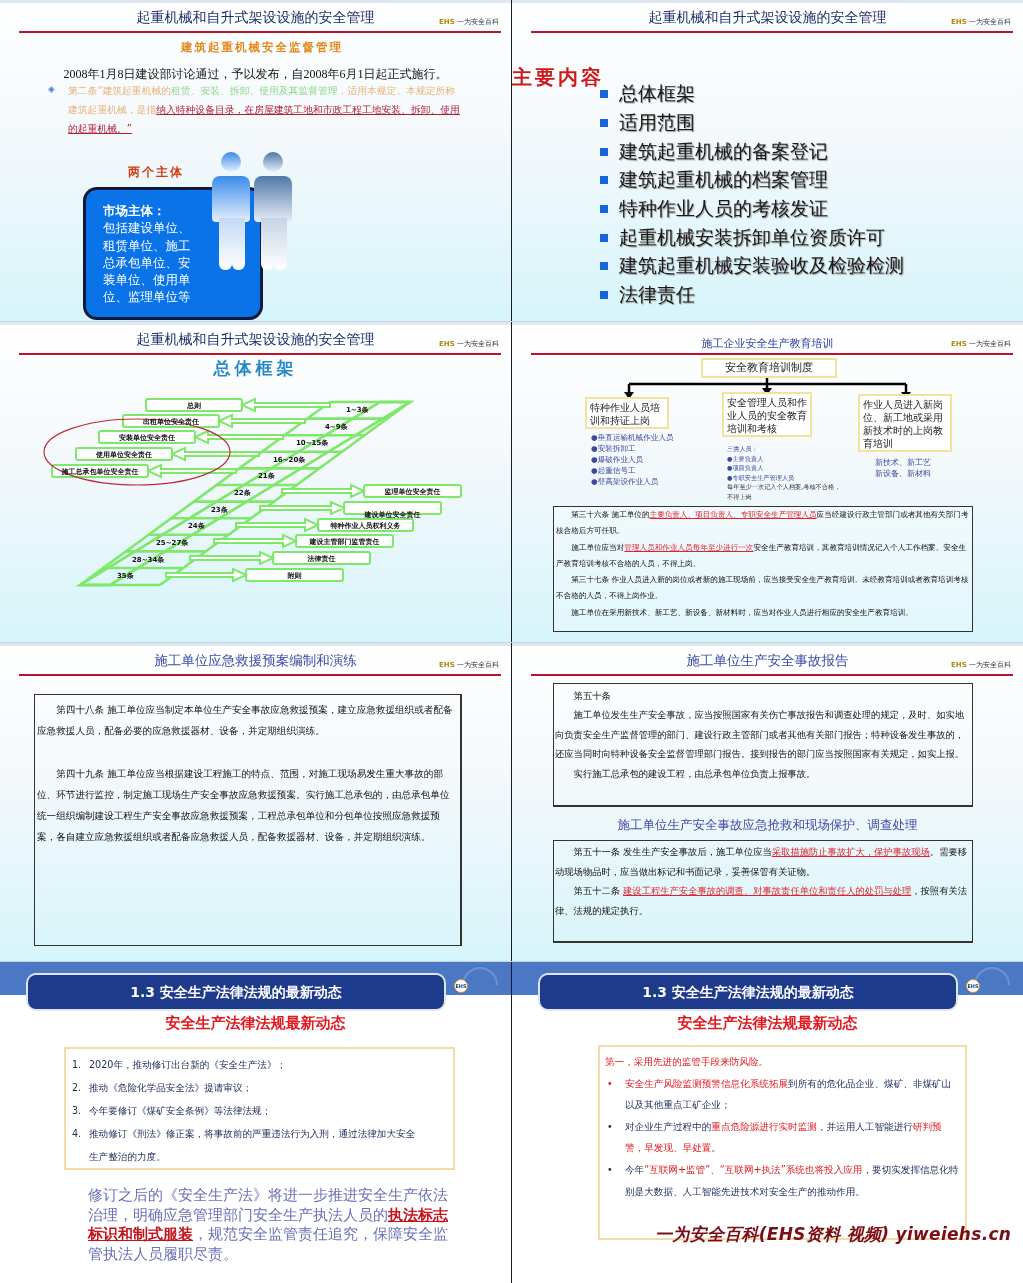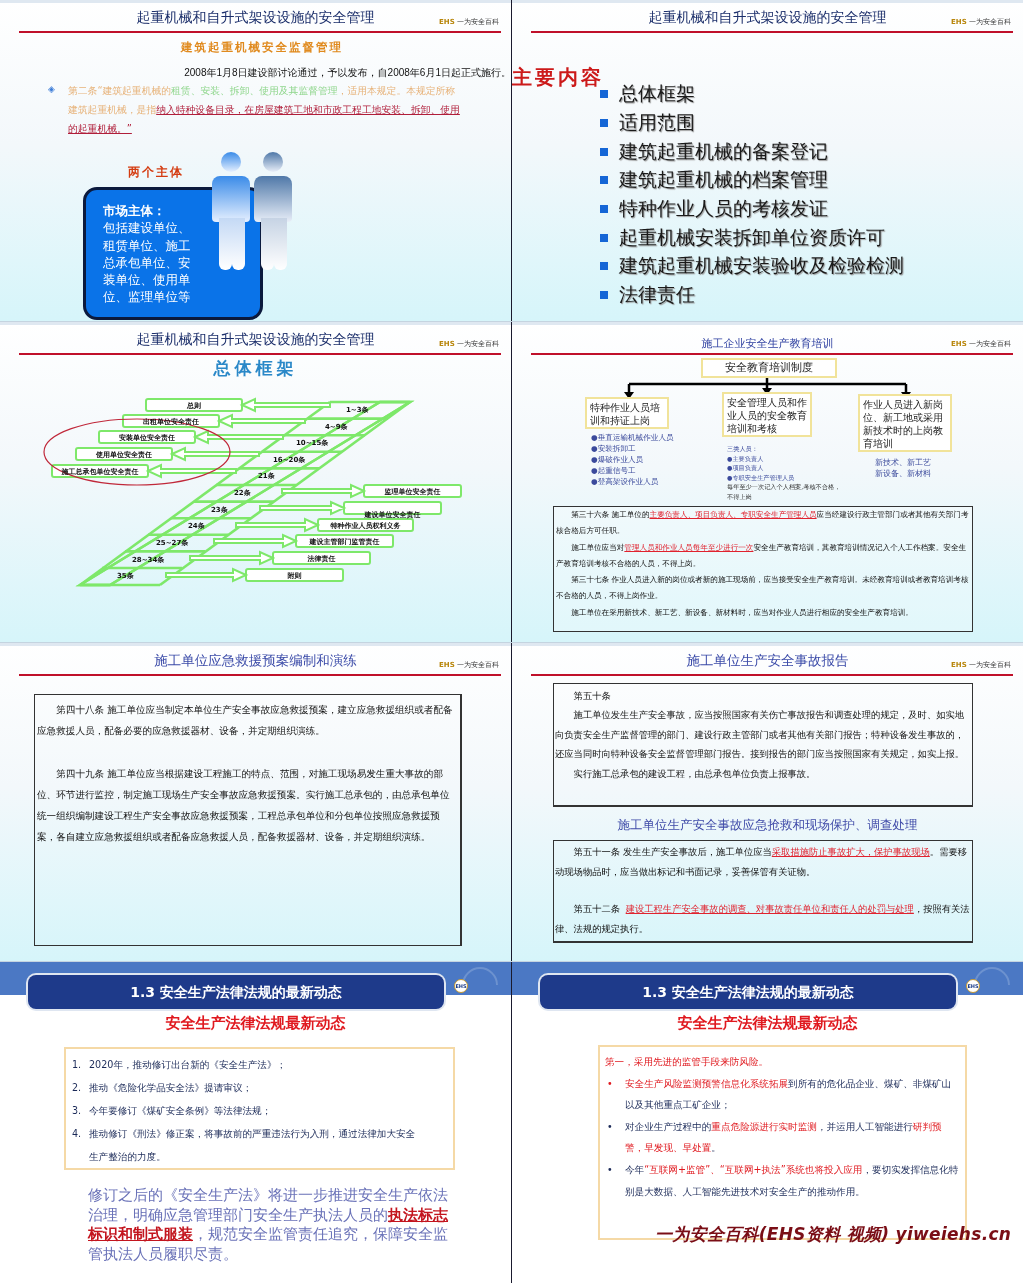--- a/index.html
+++ b/index.html
@@ -27,21 +27,21 @@
     position: absolute; left: 0; width: 100%; top: 9px; text-align: center;
     font-family: "DejaVu Serif", "Liberation Serif", serif; font-size: 14px; color: #1c2f6b;
   }
   .slide-title.blue { font-family: "DejaVu Sans", sans-serif; color: #3a4aa8; font-size: 13.5px; }
   .redrule { position: absolute; left: 19px; right: 10px; top: 31px; height: 2px; background: #c0102a; }
   .ehs { position: absolute; right: 12px; top: 17px; font-size: 7px; color: #333; white-space: nowrap; }
   .ehs b { color: #b8860b; font-weight: bold; }
 
   
   .s1-sub { position: absolute; top: 40px; width: 100%; text-align: center; color: #e08a1e; font-size: 11.5px; font-weight: bold; letter-spacing: 2px; font-family: "DejaVu Serif", serif; padding-left: 13px; }
-  .s1-date { position: absolute; top: 66px; width: 100%; text-align: right; font-size: 10px; color: #111; font-family: Liberation Sans, sans-serif; }
+  .s1-date { position: absolute; top: 66px; width: 100%; text-align: center; font-size: 12px; color: #111; font-family: Liberation Serif, serif; }
   .s1-bullet { position: absolute; left: 48px; top: 84px; color: #3d7dd8; font-size: 9px; }
   .s1-para { position: absolute; left: 68px; top: 81px; width: 395px; font-size: 9.8px; line-height: 19px; color: #e7b37a; }
   .s1-para .g { color: #8fd68c; }
   .s1-para .u { color: #b01e3a; text-decoration: underline; }
   .two-label { position: absolute; left: 128px; top: 164px; color: #d43b10; font-size: 12px; font-weight: bold; letter-spacing: 2px; font-family: "DejaVu Serif", serif; }
   .box-left {
     position: absolute; left: 83px; top: 187px; width: 180px; height: 133px;
     background: #0a73e8; border: 3px solid #0b1a3d; border-radius: 14px;
   }
   .box-right {
@@ -359,21 +359,21 @@
     <div class="ehs"><b>EHS</b> <span>一为安全百科</span></div>
     <div class="redrule"></div>
     <div class="box-s6a">
       <p style="margin-top:2px;">第五十条</p>
       <p>施工单位发生生产安全事故，应当按照国家有关伤亡事故报告和调查处理的规定，及时、如实地向负责安全生产监督管理的部门、建设行政主管部门或者其他有关部门报告；特种设备发生事故的，还应当同时向特种设备安全监督管理部门报告。接到报告的部门应当按照国家有关规定，如实上报。</p>
       <p>实行施工总承包的建设工程，由总承包单位负责上报事故。</p>
     </div>
     <div class="s6-sub">施工单位生产安全事故应急抢救和现场保护、调查处理</div>
     <div class="box-s6b">
       <p style="margin-top:1px;"><span>第五十一条 发生生产安全事故后，施工单位应当</span><span class="r">采取措施防止事故扩大，保护事故现场</span><span>。需要移动现场物品时，应当做出标记和书面记录，妥善保管有关证物。</span></p>
-      <p style="margin-top:19px;font-family:Liberation Mono, monospace;"><span>第五十二条 </span><span class="r">建设工程生产安全事故的调查、对事故责任单位和责任人的处罚与处理</span><span>，按照有关法律、法规的规定执行。</span></p>
+      <p style=""><span>第五十二条 </span><span class="r">建设工程生产安全事故的调查、对事故责任单位和责任人的处罚与处理</span><span>，按照有关法律、法规的规定执行。</span></p>
     </div>
   </div>
 
   <div class="slide s7 white">
     <div class="band"></div>
     <div class="arc"></div>
     <div class="pill">1.3  安全生产法律法规的最新动态</div>
     <div class="logo-circle">EHS</div>
     <div class="red-sub">安全生产法律法规最新动态</div>
     <div class="obox" style="left:64px; top:85px; width:391px; height:123px; padding:4px 6px;">

